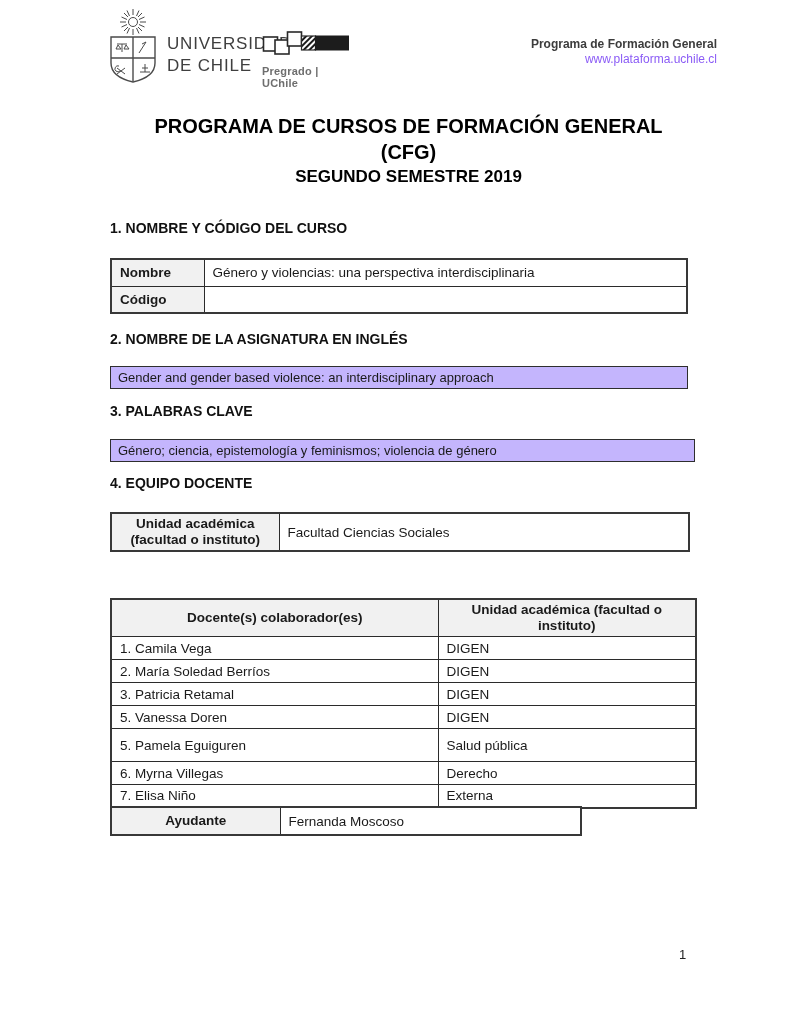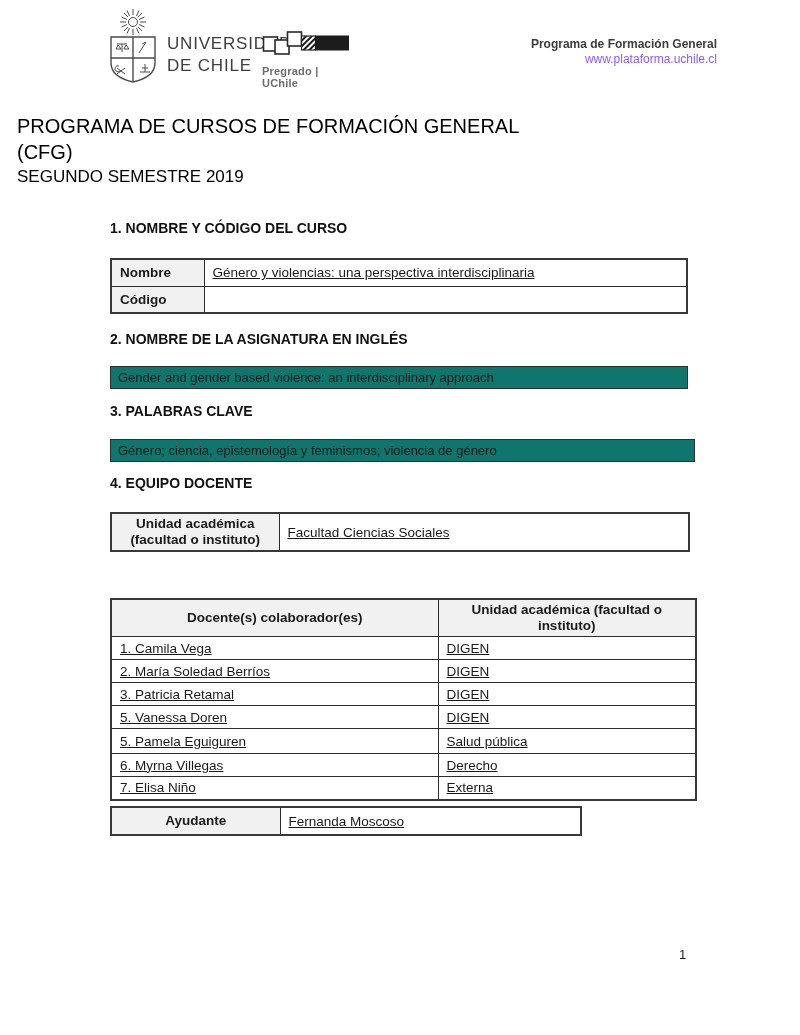--- a/index.html
+++ b/index.html
@@ -12,39 +12,39 @@
   .univ-wordmark{
     position:absolute;left:167px;top:33px;font-size:17px;line-height:22px;
     color:#3f3f3f;letter-spacing:0.8px;font-weight:400;
   }
   .pregrado{position:absolute;left:262px;top:28px;width:92px;text-align:left;}
   .pregrado-label{font-size:11px;font-weight:bold;color:#6e6e6e;letter-spacing:0.2px;margin-top:3px;}
   .header-right{position:absolute;right:83px;top:37px;text-align:right;line-height:15px;}
   .program-name{font-size:12px;font-weight:bold;color:#3c3c3c;}
   .website{font-size:12px;color:#8b5cf6;}
   
-  .doc-title{position:absolute;left:0;right:0;top:113px;font-weight:normal;color:#000;margin-left:17px;}
+  .doc-title{position:absolute;left:0;right:0;top:113px;text-align:center;font-weight:bold;color:#000;margin-left:17px;}
   .doc-title .t1{font-size:20px;line-height:26px;}
   .doc-title .t2{font-size:20px;line-height:26px;}
   .doc-title .t3{font-size:17px;line-height:23px;}
   
   .sec-heading{position:absolute;left:110px;font-size:14px;font-weight:bold;color:#111;}
   
   table{border-collapse:collapse;table-layout:fixed;position:absolute;background:#fff;border-radius:7px;}
   table, td, th{border:1px solid #2b2b2b;}
   table{border:2px solid #383838;}
   td,th{font-size:13.5px;vertical-align:middle;padding:0 8px;overflow:hidden;}
   .label-cell{background:#f1f1f1;font-weight:bold;}
   .label-left{text-align:left;}
   .label-center{text-align:center;padding:0 6px;line-height:16px;}
-  .value-cell{background:#ffffff;text-align:left;text-decoration:underline;}
+  .value-cell{background:#ffffff;text-align:left;}
   .head-cell{background:#f1f1f1;font-weight:bold;text-align:center;line-height:16px;padding:2px 10px;}
   
   .one-box{
-    position:absolute;left:110px;border:1.5px solid #2e2e2e;background:#0f766e;
+    position:absolute;left:110px;border:1.5px solid #2e2e2e;background:#c4b5fd;
     font-size:13px;line-height:19px;padding:1px 2px 1px 7px;box-sizing:border-box;
   }
   .page-number{position:absolute;left:679px;top:947px;font-size:13px;color:#222;}
 </style>
 </head>
 <body>
 
 <div class="page">
 
   <div class="crest">
@@ -179,21 +179,21 @@
       <td class="value-cell">DIGEN</td>
     </tr>
     <tr style="height:23px">
       <td class="value-cell">3. Patricia Retamal</td>
       <td class="value-cell">DIGEN</td>
     </tr>
     <tr style="height:23px">
       <td class="value-cell">5. Vanessa Doren</td>
       <td class="value-cell">DIGEN</td>
     </tr>
-    <tr style="height:25px">
+    <tr style="height:33px">
       <td class="value-cell">5. Pamela Eguiguren</td>
       <td class="value-cell">Salud pública</td>
     </tr>
     <tr style="height:23px">
       <td class="value-cell">6. Myrna Villegas</td>
       <td class="value-cell">Derecho</td>
     </tr>
     <tr style="height:23px">
       <td class="value-cell">7. Elisa Niño</td>
       <td class="value-cell">Externa</td>

